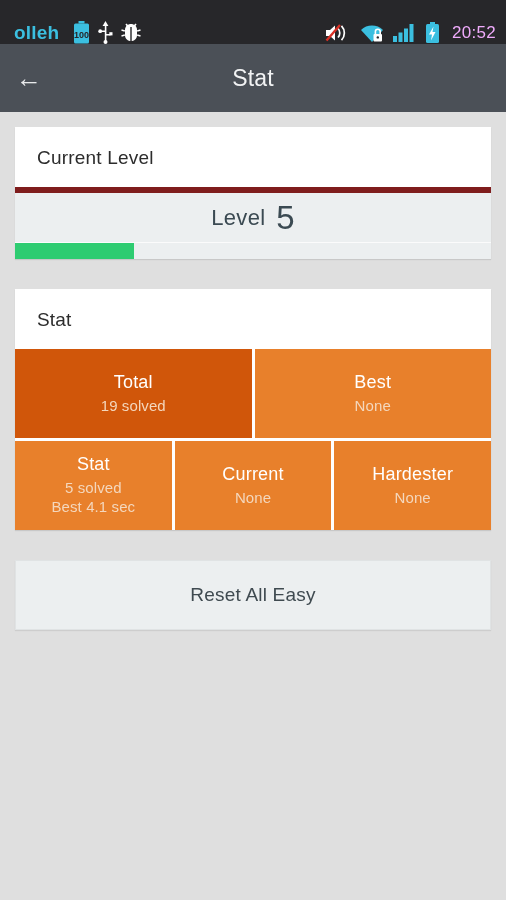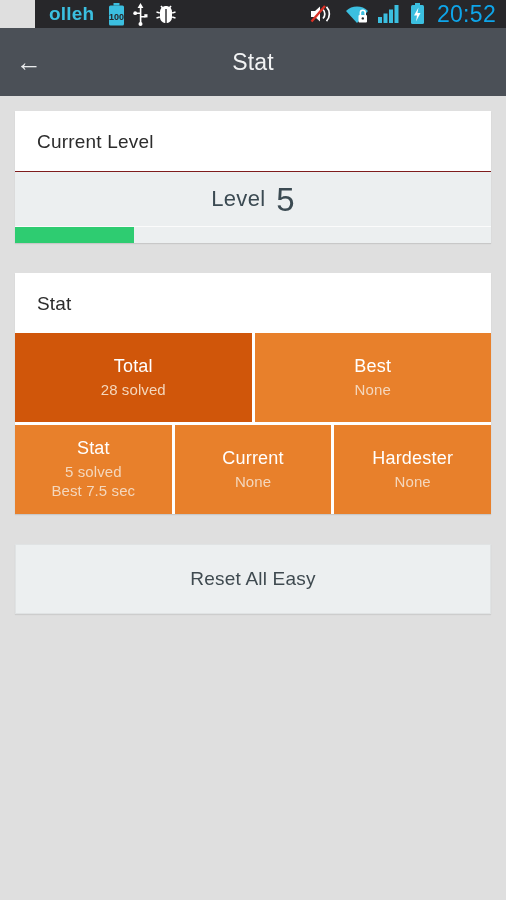--- a/index.html
+++ b/index.html
@@ -11,35 +11,34 @@
   }
   #screen {
     position: relative;
     width: 506px; height: 900px;
     background: #dfdfdf;
     display: flex; flex-direction: column;
   }
 
   
   .statusbar {
-    height: 28px; background: #27272a;
-    display: flex; align-items: center;
+    height: 44px; background: #27272a;
+    display: flex; align-items: flex-end;
     padding: 0 10px 0 14px;
     flex: none;
-    margin-left: 35px;
   }
   .carrier {
     color: #3bbfe0; font-size: 19px; font-weight: bold;
     letter-spacing: .2px; margin-right: 10px;
   }
   .sb-left, .sb-right { display: flex; align-items: center; }
   .sb-right { margin-left: auto; }
   .sb-icon { margin: 0 4px; display: flex; align-items: center; }
   .clock {
-    color: #0ea5e9; font-size: 23px; margin-left: 8px; letter-spacing: .3px;
+    color: #f0abfc; font-size: 17px; margin-left: 8px; letter-spacing: .3px;
   }
 
   
   .appbar {
     height: 68px; background: #4b5057;
     display: flex; align-items: center;
     position: relative; flex: none;
   }
   .back-btn {
     width: 58px; height: 68px;
@@ -64,21 +63,21 @@
   .card-title {
     font-size: 19px; color: #2c2c2c; padding: 20px 22px 18px 22px;
     letter-spacing: .2px;
   }
 
   
   .level-panel {
     background: #eceff0;
     height: 55px;
     display: flex; align-items: center; justify-content: center;
-    border-top: 1px solid #7f1d1d;
+    border-top: 6px solid #7f1d1d;
   }
   .level-word { font-size: 22px; color: #3b4a52; letter-spacing: .3px; }
   .level-num  { font-size: 33px; color: #3b4a52; margin-left: 11px; line-height: 1; }
 
   .progress-track {
     height: 17px; background: #eceff0; width: 100%;
     border-top: 1px solid #fbfbfb;
   }
   .progress-fill { height: 100%; background: #2ecc71; }
 
@@ -212,32 +211,32 @@
         <div class="progress-fill" id="progress-fill" style="width: 25%;"></div>
       </div>
     </div>
 
     <div class="card">
       <div class="card-title">Stat</div>
       <div class="grid" id="stat-grid">
           <div class="grid-row">
             <div class="cell total">
               <div class="cell-label">Total</div>
-              <div class="cell-sub">28 solved</div>
+              <div class="cell-sub">19 solved</div>
             </div>
             <div class="cell">
               <div class="cell-label">Best</div>
               <div class="cell-sub">None</div>
             </div>
           </div>
           <div class="grid-row">
             <div class="cell">
               <div class="cell-label">Stat</div>
               <div class="cell-sub">5 solved</div>
-              <div class="cell-sub">Best 7.5 sec</div>
+              <div class="cell-sub">Best 4.1 sec</div>
             </div>
             <div class="cell">
               <div class="cell-label">Current</div>
               <div class="cell-sub">None</div>
             </div>
             <div class="cell">
               <div class="cell-label">Hardester</div>
               <div class="cell-sub">None</div>
             </div>
           </div>

